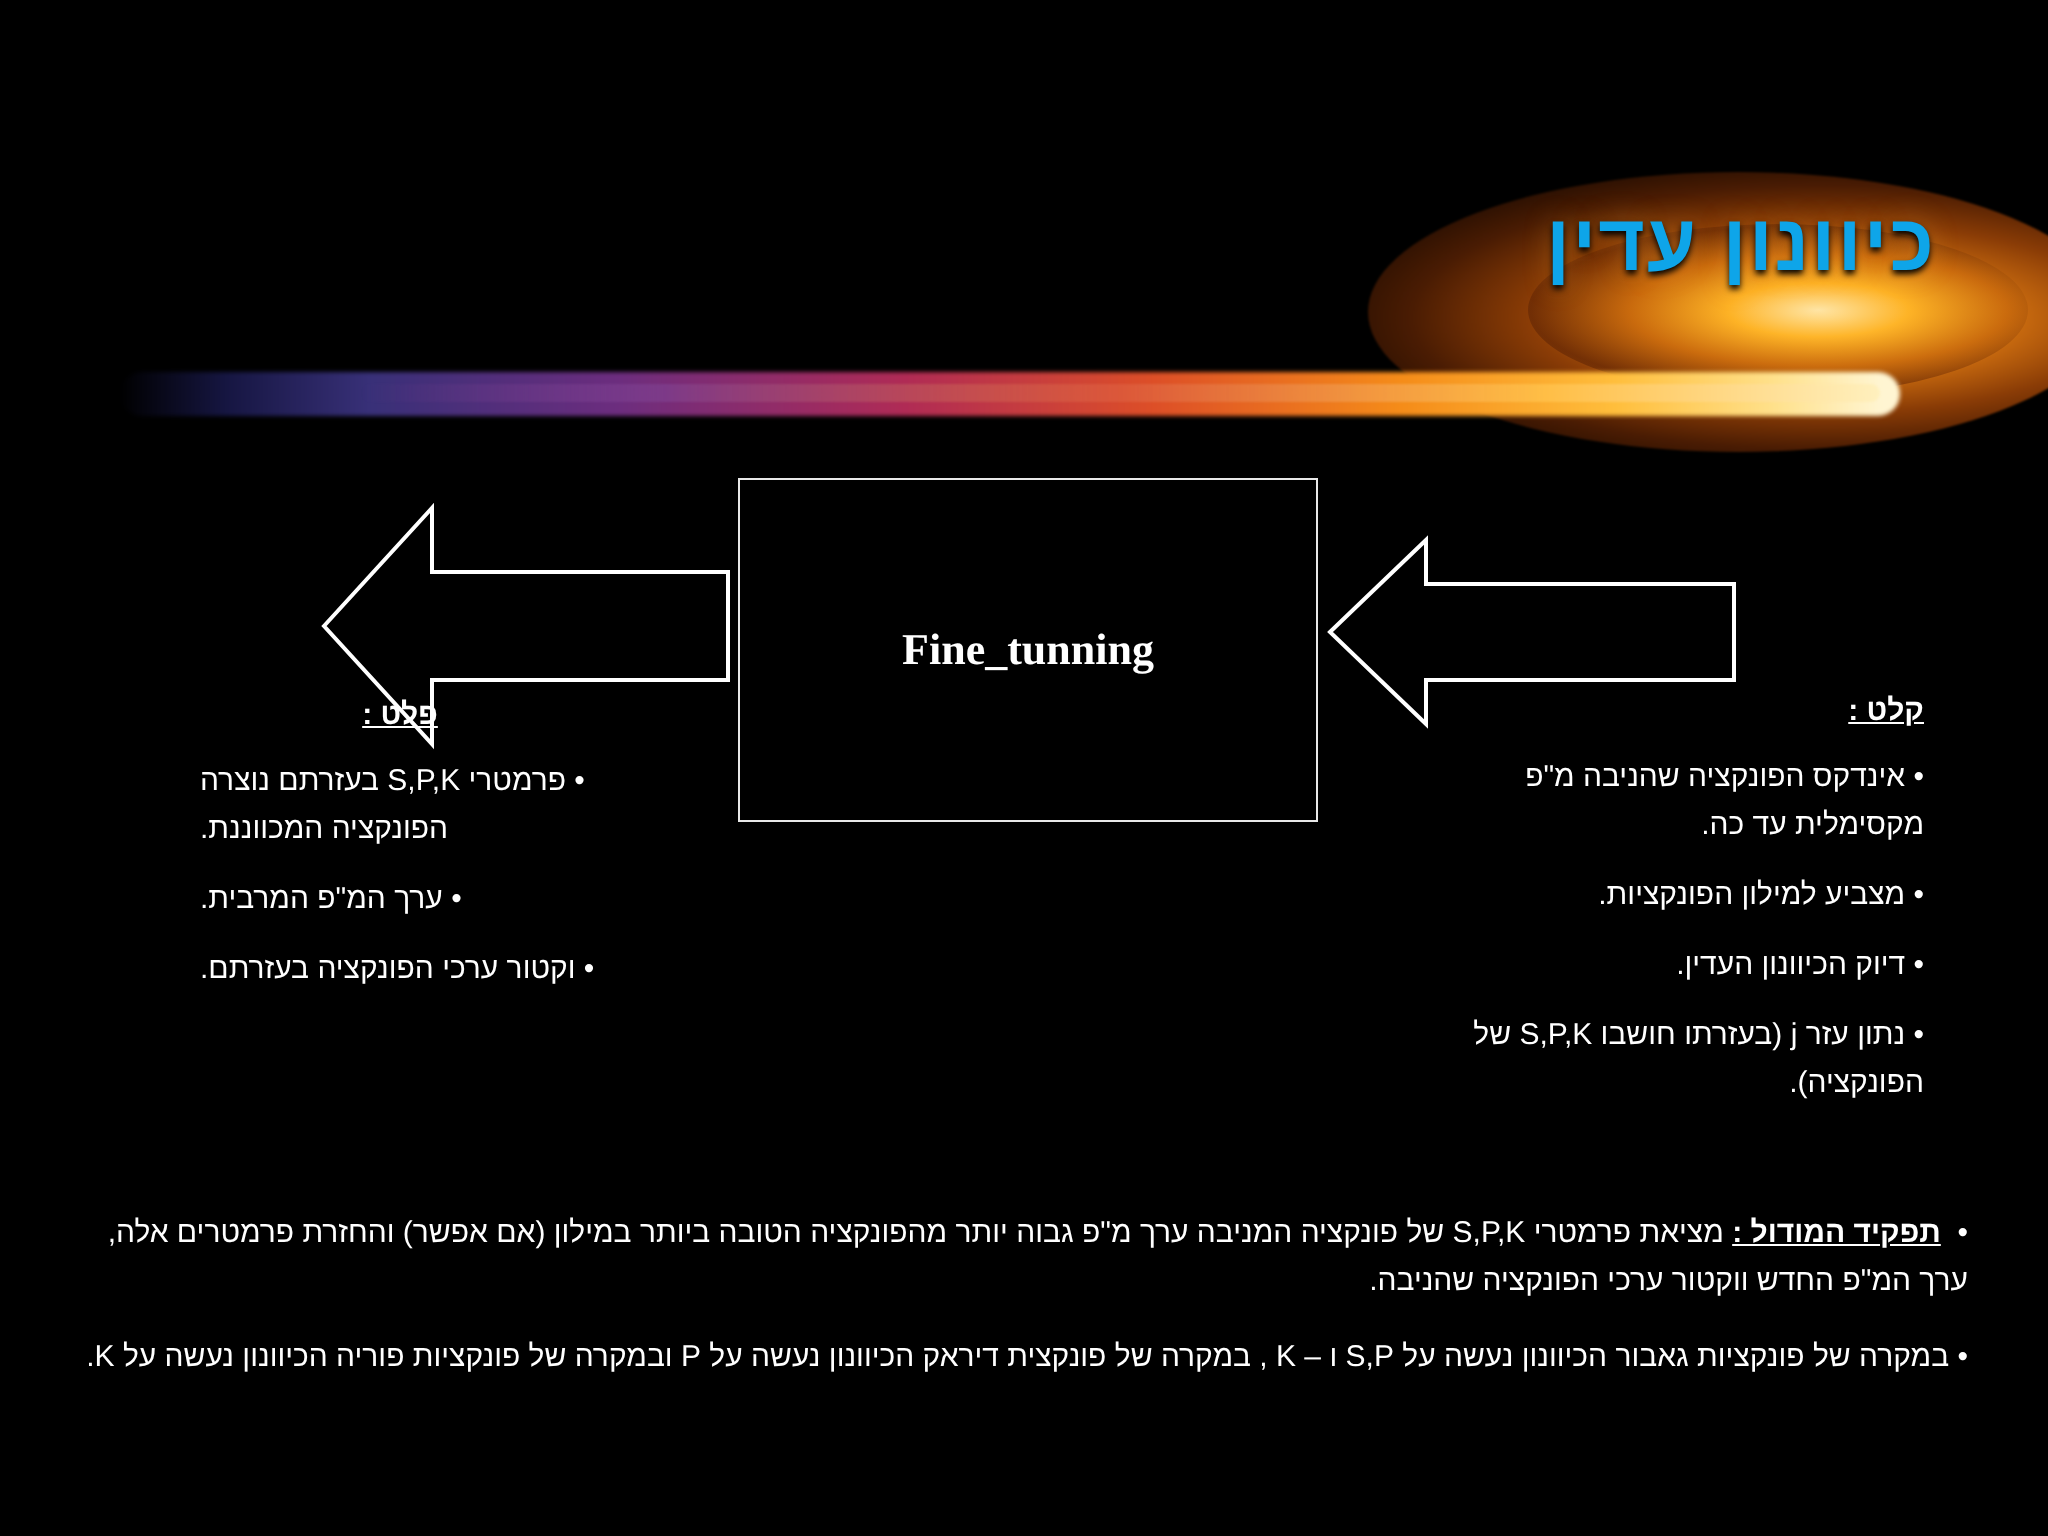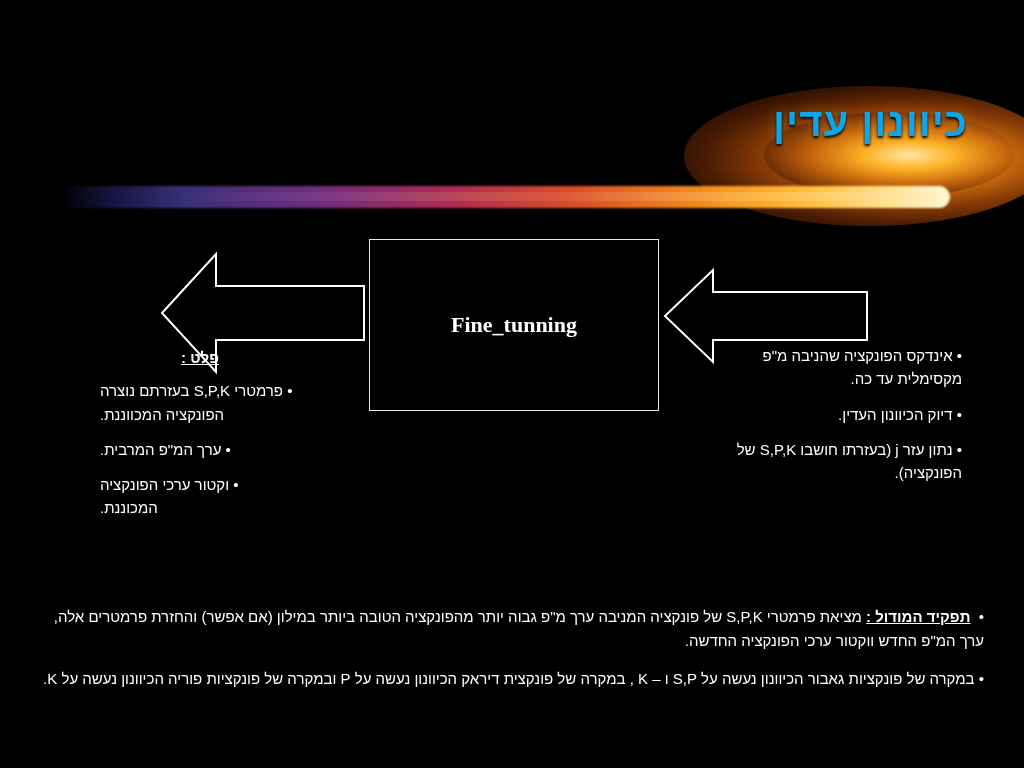--- a/index.html
+++ b/index.html
@@ -214,31 +214,33 @@
 
 <svg class="arrow" style="left:661px; top:266px;" width="210" height="100" viewBox="0 0 210 100">
   <polygon points="4,50 52,4 52,26 206,26 206,74 52,74 52,96" fill="none" stroke="#ffffff" stroke-width="2"></polygon>
 </svg>
 
 <div class="col output">
   <div class="head">פלט :</div>
   <div class="bullets">
     <p class="bul">פרמטרי S,P,K בעזרתם נוצרה הפונקציה המכווננת.</p>
     <p class="bul">ערך המ"פ המרבית.</p>
-    <p class="bul">וקטור ערכי הפונקציה המכוננת.</p>
+    <p class="bul">וקטור ערכי הפונקציה בעזרתם.</p>
   </div>
 </div>
 
 <div class="col input">
+  <div class="head">קלט :</div>
   <div class="bullets">
     <p class="bul">אינדקס הפונקציה שהניבה מ"פ מקסימלית עד כה.</p>
+    <p class="bul">מצביע למילון הפונקציות.</p>
     <p class="bul">דיוק הכיוונון העדין.</p>
     <p class="bul">נתון עזר j (בעזרתו חושבו S,P,K של הפונקציה).</p>
   </div>
 </div>
 
 <div class="bottom">
   <p class="bul">
     <span class="u">תפקיד המודול :</span>
-    <span>מציאת פרמטרי S,P,K של פונקציה המניבה ערך מ"פ גבוה יותר מהפונקציה הטובה ביותר במילון (אם אפשר) והחזרת פרמטרים אלה, ערך המ"פ החדש ווקטור ערכי הפונקציה החדשה.</span>
+    <span>מציאת פרמטרי S,P,K של פונקציה המניבה ערך מ"פ גבוה יותר מהפונקציה הטובה ביותר במילון (אם אפשר) והחזרת פרמטרים אלה, ערך המ"פ החדש ווקטור ערכי הפונקציה שהניבה.</span>
   </p>
   <p class="bul">במקרה של פונקציות גאבור הכיוונון נעשה על S,P ו – K ,  במקרה של פונקצית דיראק הכיוונון נעשה על P ובמקרה של פונקציות פוריה הכיוונון נעשה על K.</p>
 </div>
 
 </body></html>

